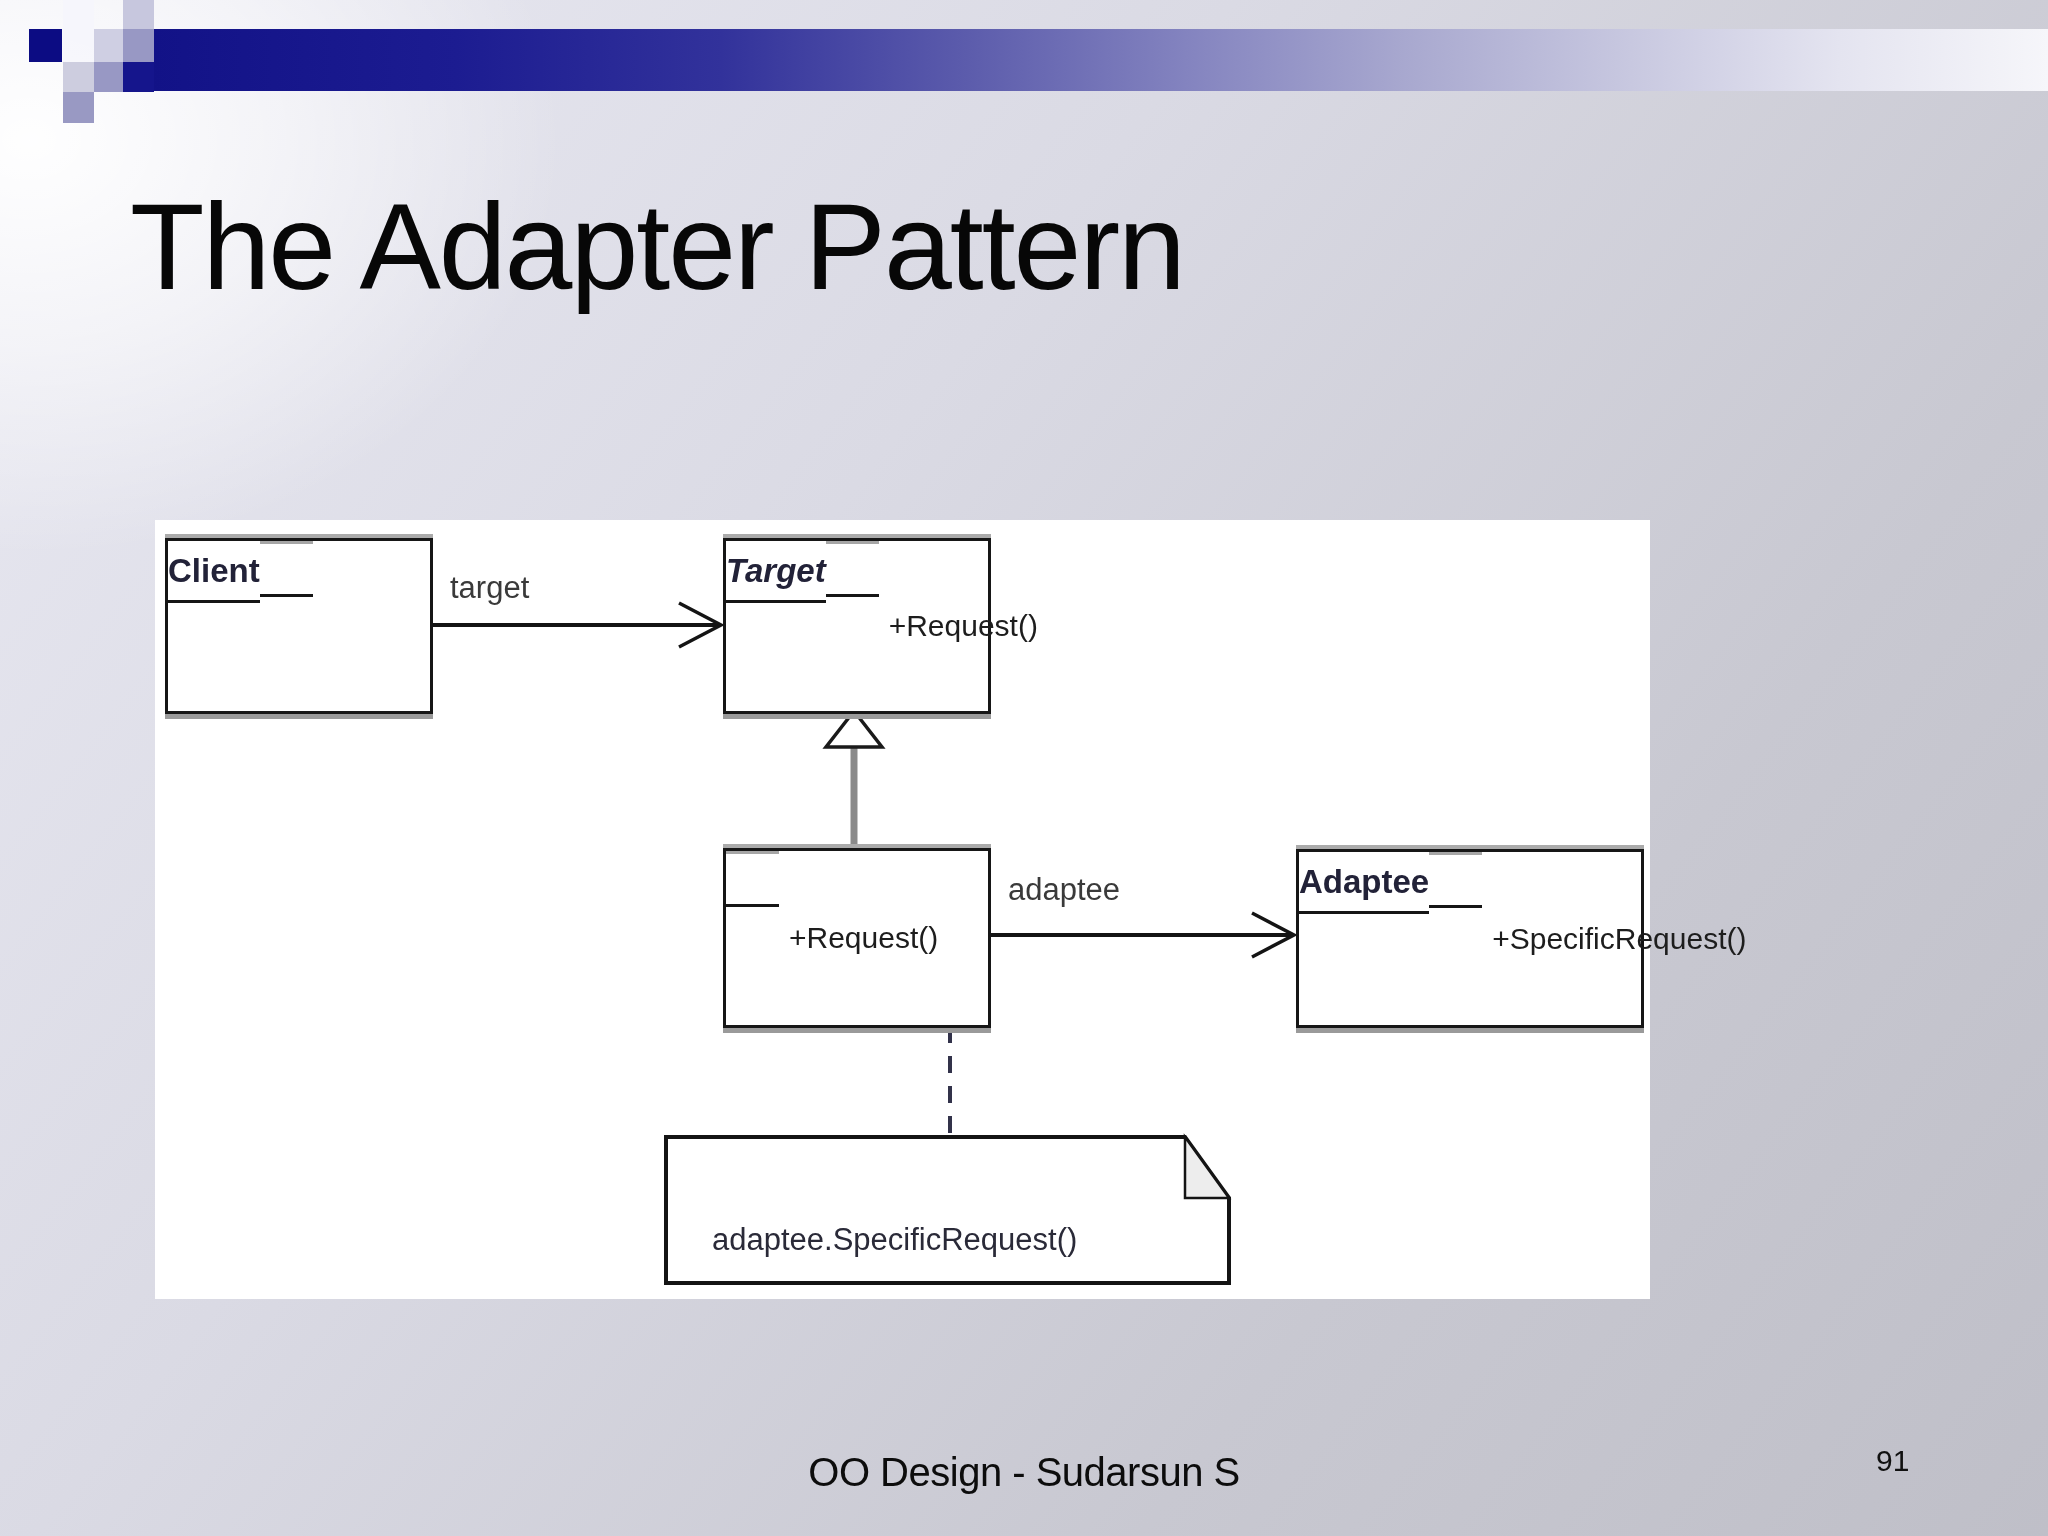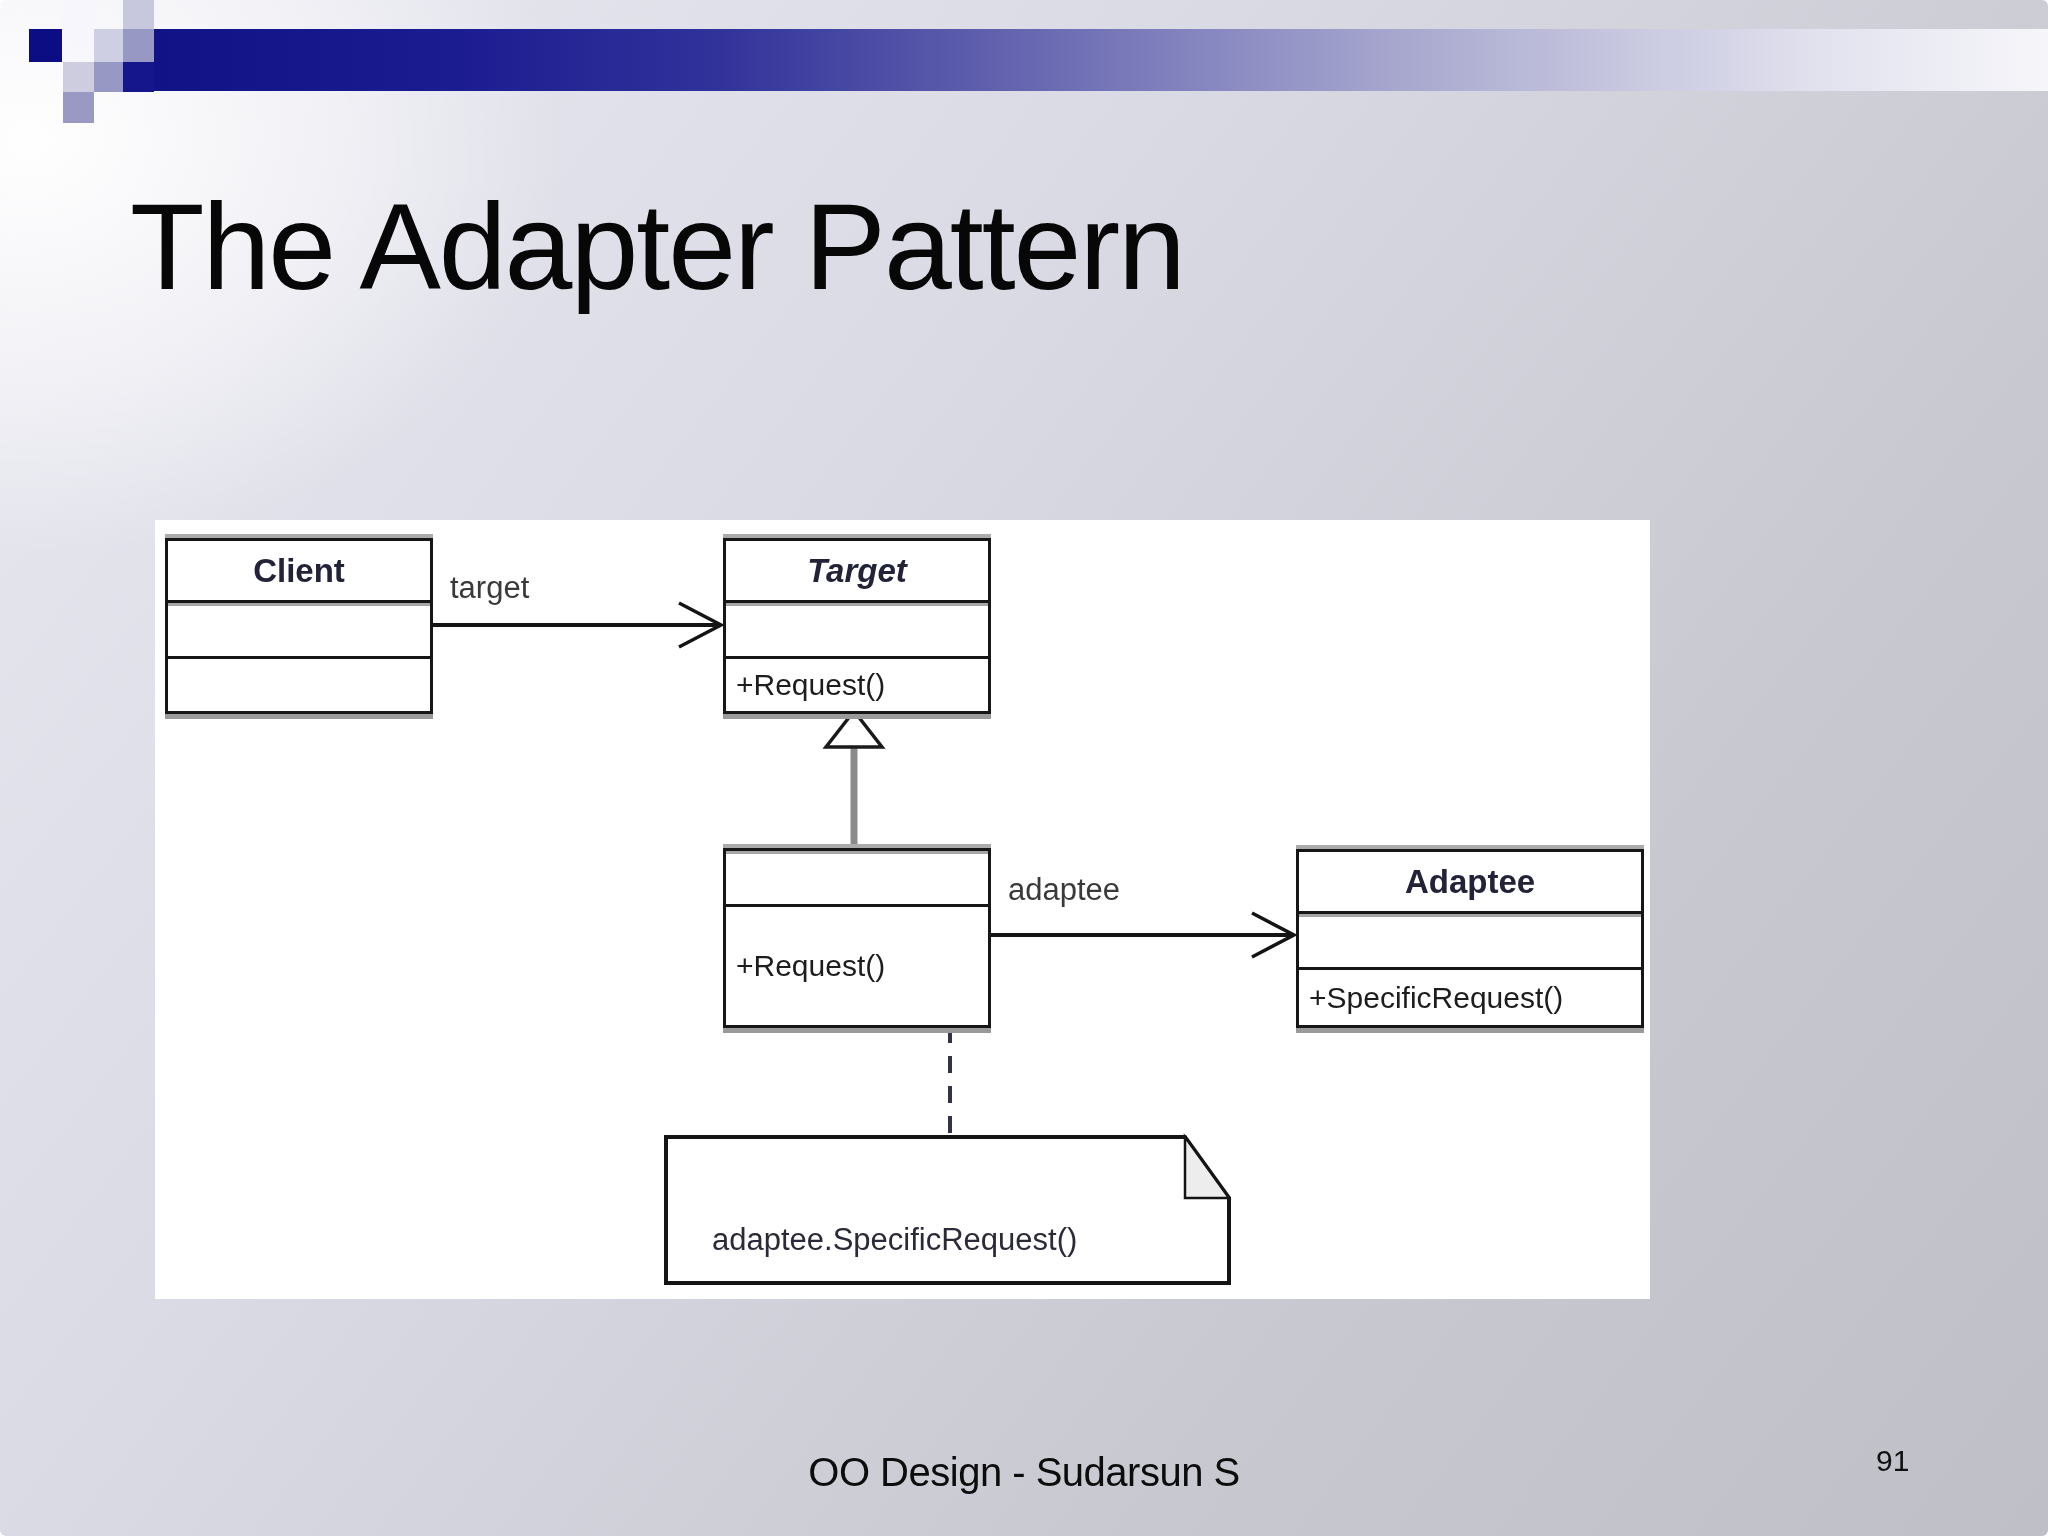--- a/index.html
+++ b/index.html
@@ -4,21 +4,20 @@
 <style>
   html,body { margin:0; padding:0; }
   body { width:2048px; height:1536px; font-family:"Liberation Sans", sans-serif; }
 
   .slide {
     position:absolute; left:0; top:0; width:2048px; height:1536px; overflow:hidden;
     background:
       radial-gradient(ellipse 820px 640px at 30px 140px,
         rgba(255,255,255,0.98) 0%, rgba(255,255,255,0.55) 32%, rgba(255,255,255,0) 65%),
       linear-gradient(128deg, #e9e9f2 0%, #dadae4 38%, #c8c8d1 72%, #bfbfc8 100%);
-    border-radius: 6px;
   }
 
   
   .bar {
     position:absolute; left:153px; top:29px; width:1895px; height:62px;
     background:linear-gradient(to right,
       #121287 0%, #1c1c91 16%, #32329b 30%, #5c5cac 43%,
       #8585c0 55%, #a8a8cf 66%, #c8c8e0 78%, #e4e4f0 89%, #f6f6fa 100%);
   }
   .sq { position:absolute; }
@@ -47,21 +46,21 @@
   }
 
   
   .panel { position:absolute; left:155px; top:520px; width:1495px; height:779px; background:#ffffff; }
 
   svg.connectors { position:absolute; left:0; top:0; width:2048px; height:1536px; pointer-events:none; }
 
   .uml-class {
     position:absolute; background:#ffffff; border:3px solid #161616;
     box-shadow:0 -4px 0 #ababab, 0 5px 0 #9a9a9a;
-    display:flex; flex-direction:column;
+    display:flex; flex-direction:row;
   }
   .c-title {
     height:59px; flex:0 0 59px; display:flex; align-items:center; justify-content:center;
     font-size:33px; font-weight:bold; color:#222238; border-bottom:3px solid #161616;
   }
   .c-title.italic { font-style:italic; }
   .c-mid { height:53px; flex:0 0 53px; border-bottom:3px solid #161616; box-shadow:inset 0 3px 0 #a6a6a6; }
   .c-methods { flex:1; display:flex; align-items:center; padding-left:10px;
     font-size:30px; color:#1d1d1d; white-space:nowrap; }
 

